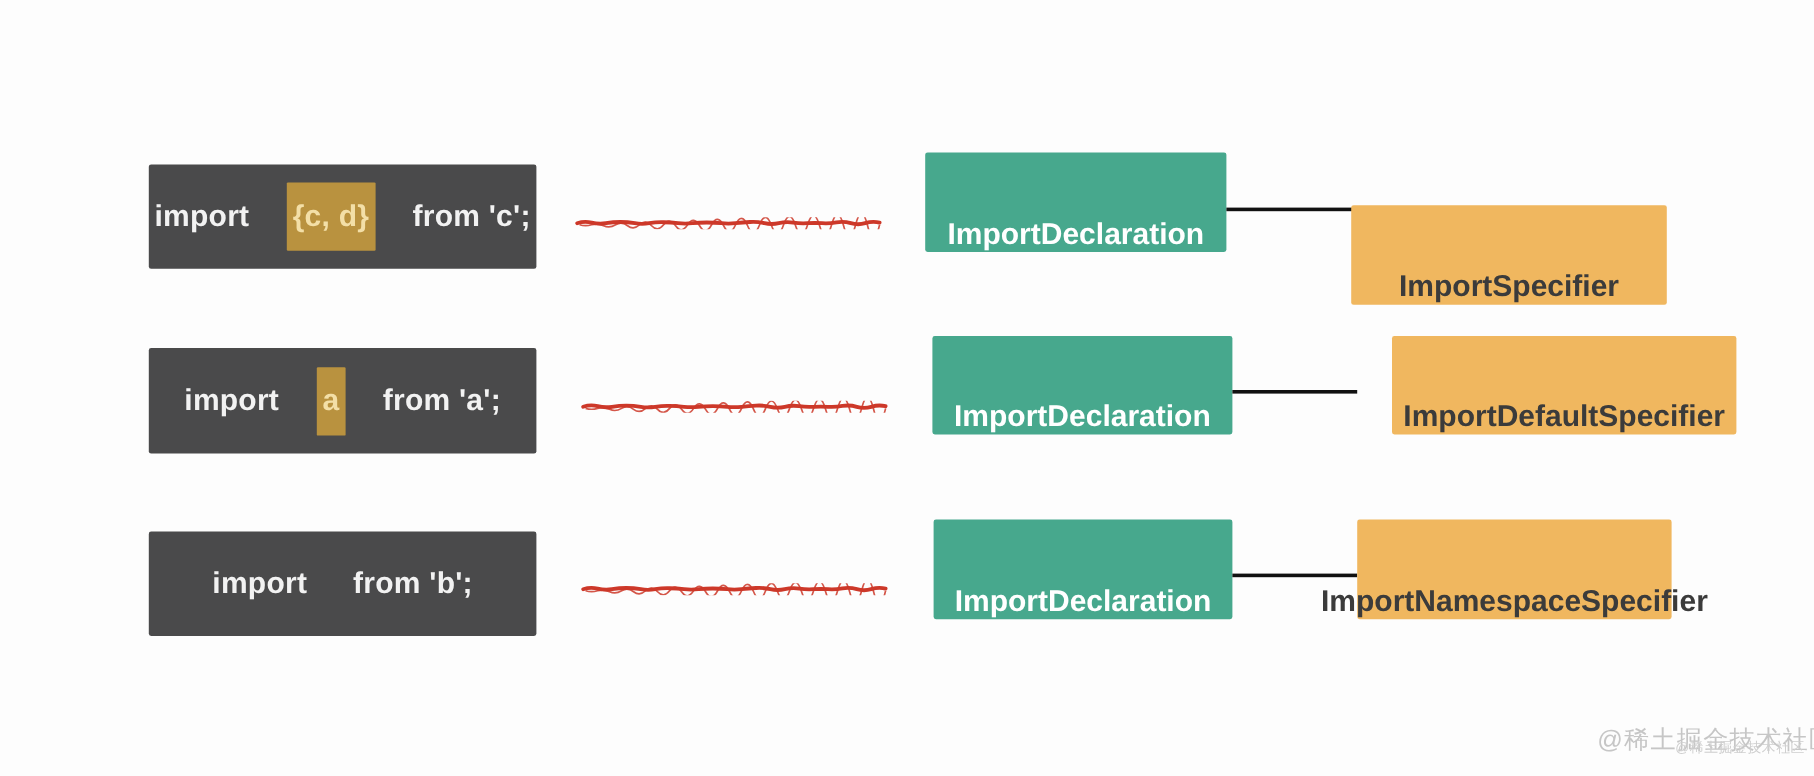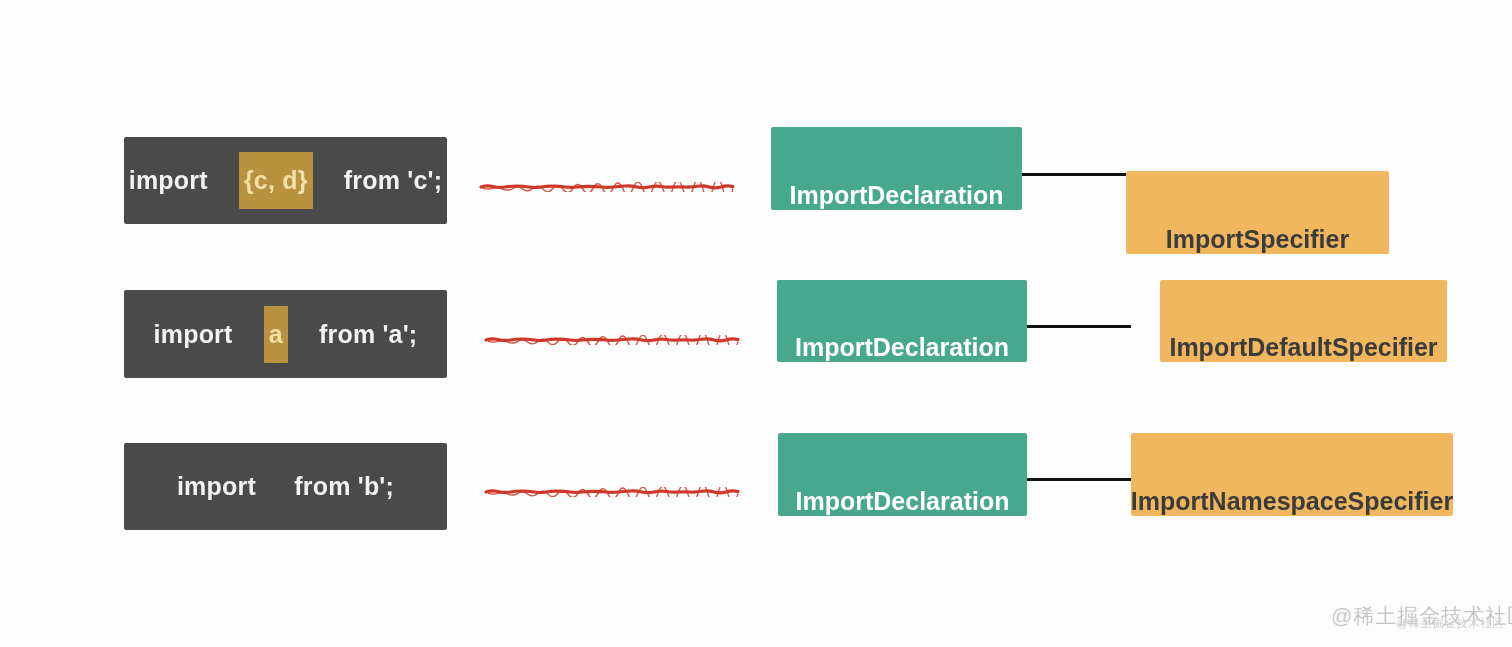--- a/index.html
+++ b/index.html
@@ -90,21 +90,21 @@
   .r2-code  { left:124px;  top:290px; width:323px; height:88px; }
   .r2-squig { left:484px;  top:331px; }
   .r2-decl  { left:777px;  top:280px; width:250px; height:82px; }
   .r2-conn  { left:1027px; top:325px; width:104px; }
   .r2-spec  { left:1131px; top:280px; width:287px; height:82px;margin-left:29px; }
 
   .r3-code  { left:124px;  top:443px; width:323px; height:87px; }
   .r3-squig { left:484px;  top:483px; }
   .r3-decl  { left:778px;  top:433px; width:249px; height:83px; }
   .r3-conn  { left:1027px; top:478px; width:104px; }
-  .r3-spec  { left:1131px; top:433px; width:322px; height:83px; }
+  .r3-spec  { left:1131px; top:433px; width:262px; height:83px; }
 
   .wm-large { left:1331px; top:602px; }
   .wm-small { left:1396px; top:616px; }
 </style>
 </head>
 <body>
 
 <div class="stage">
 
   <div class="abs code-box r1-code"><span>import </span><span class="code-hl"><span>{c, d}</span><span class="hl-white"></span></span><span> from 'c';</span></div>

